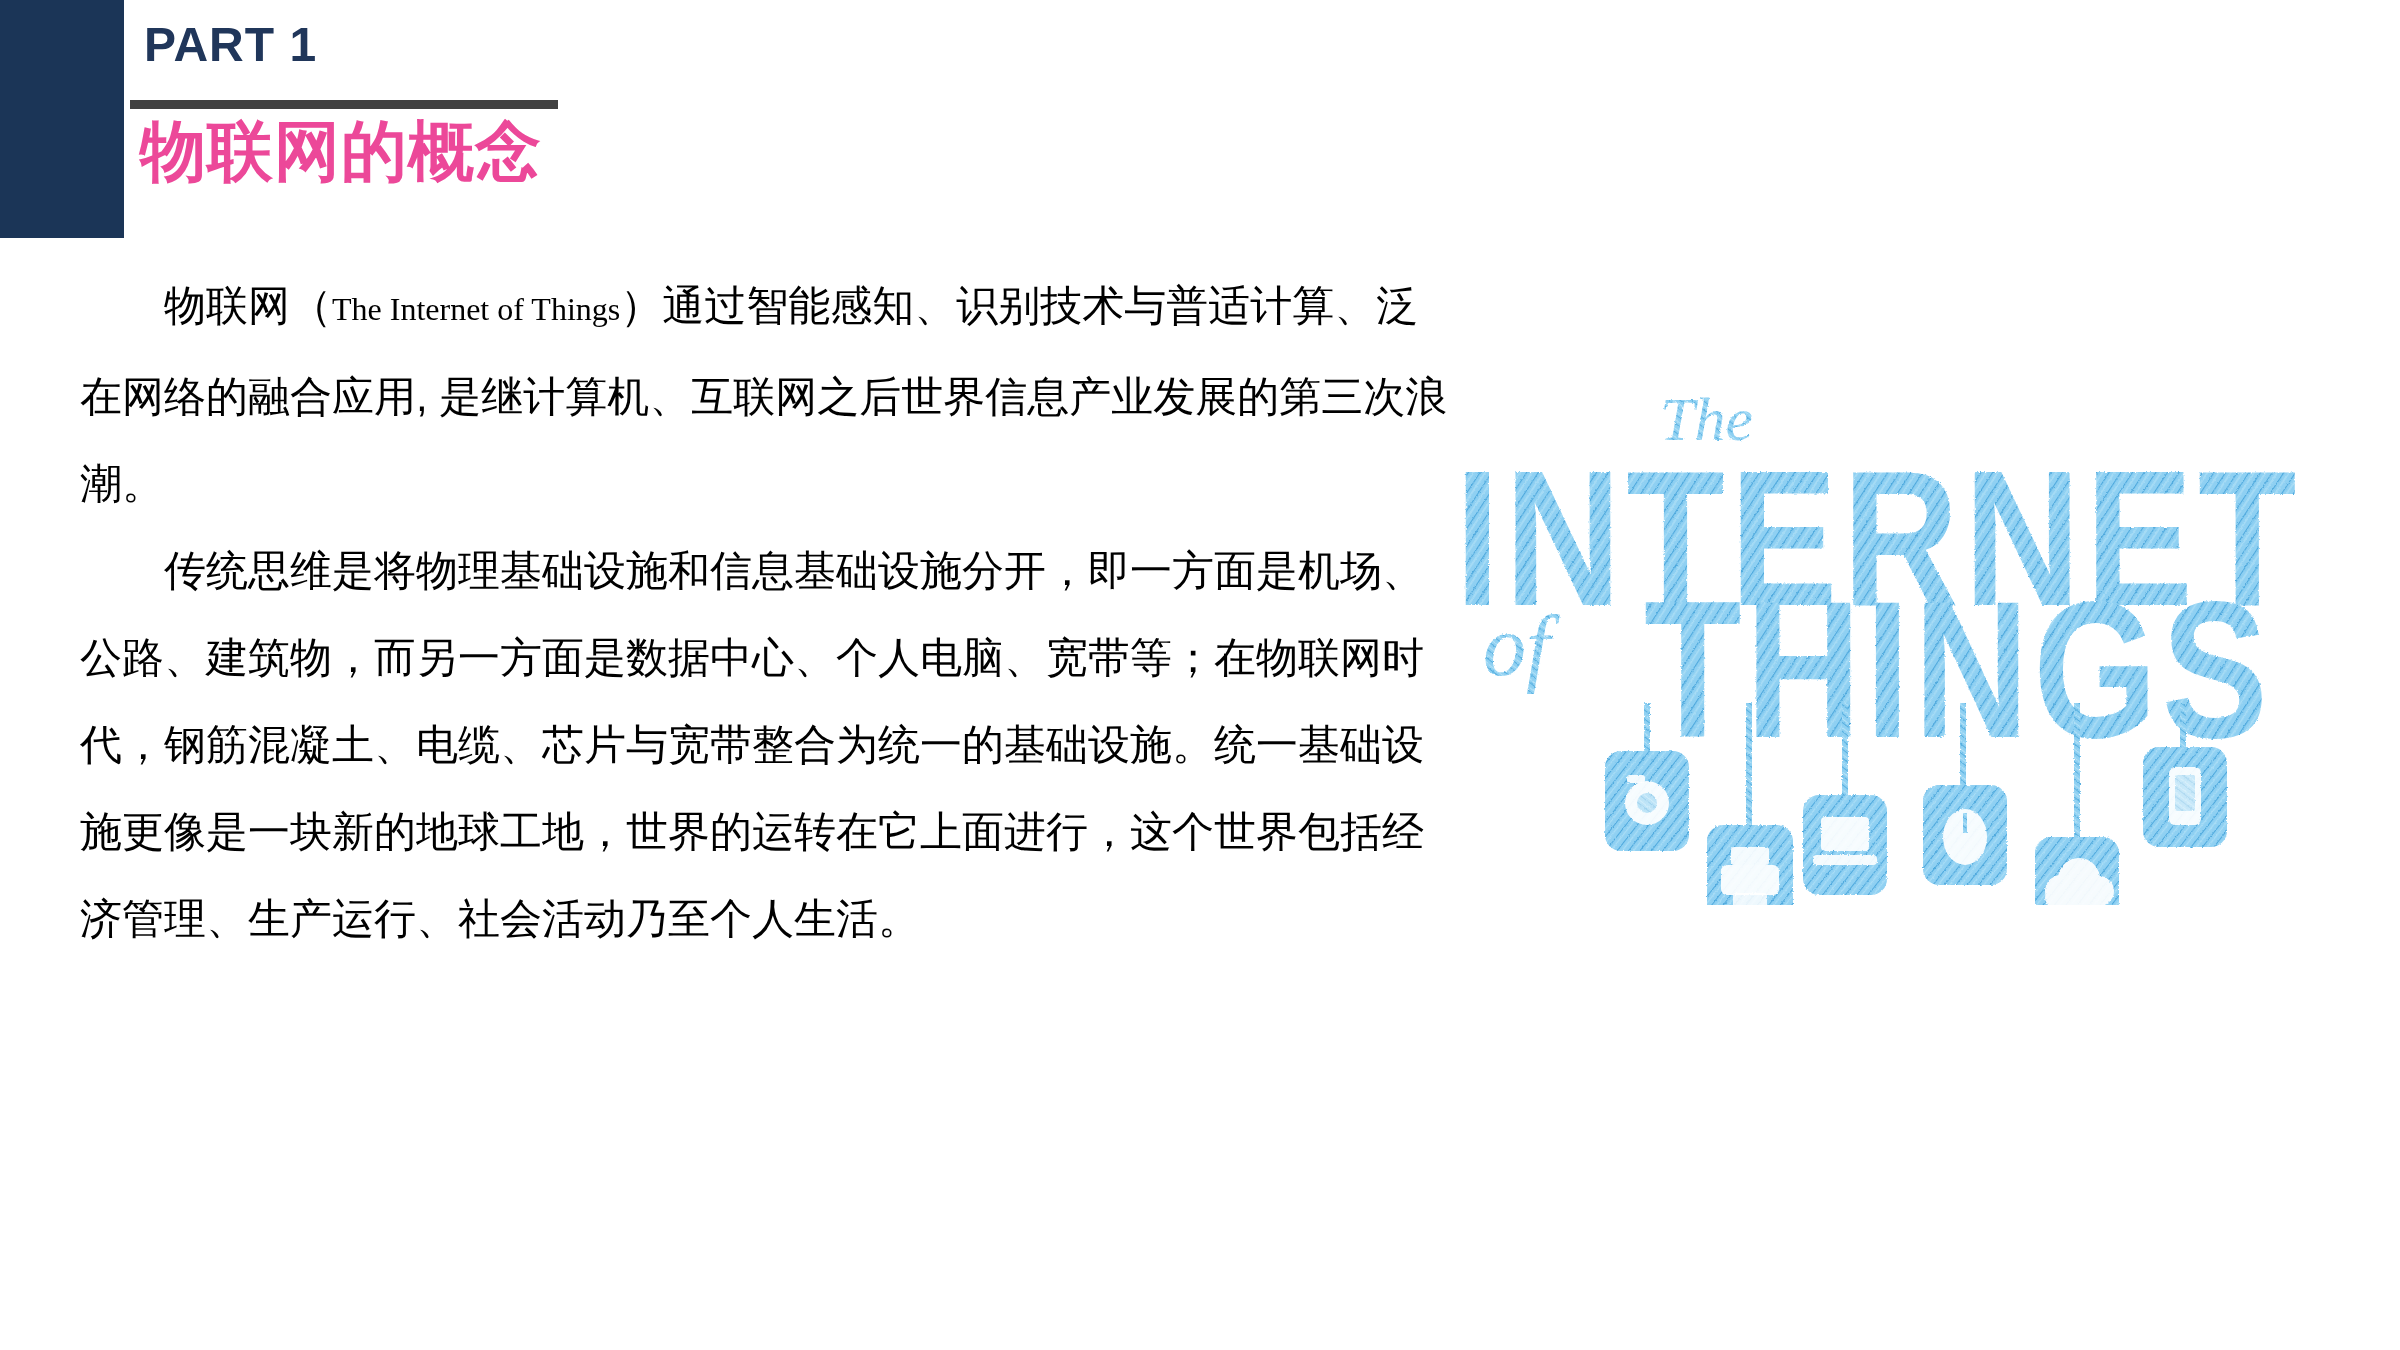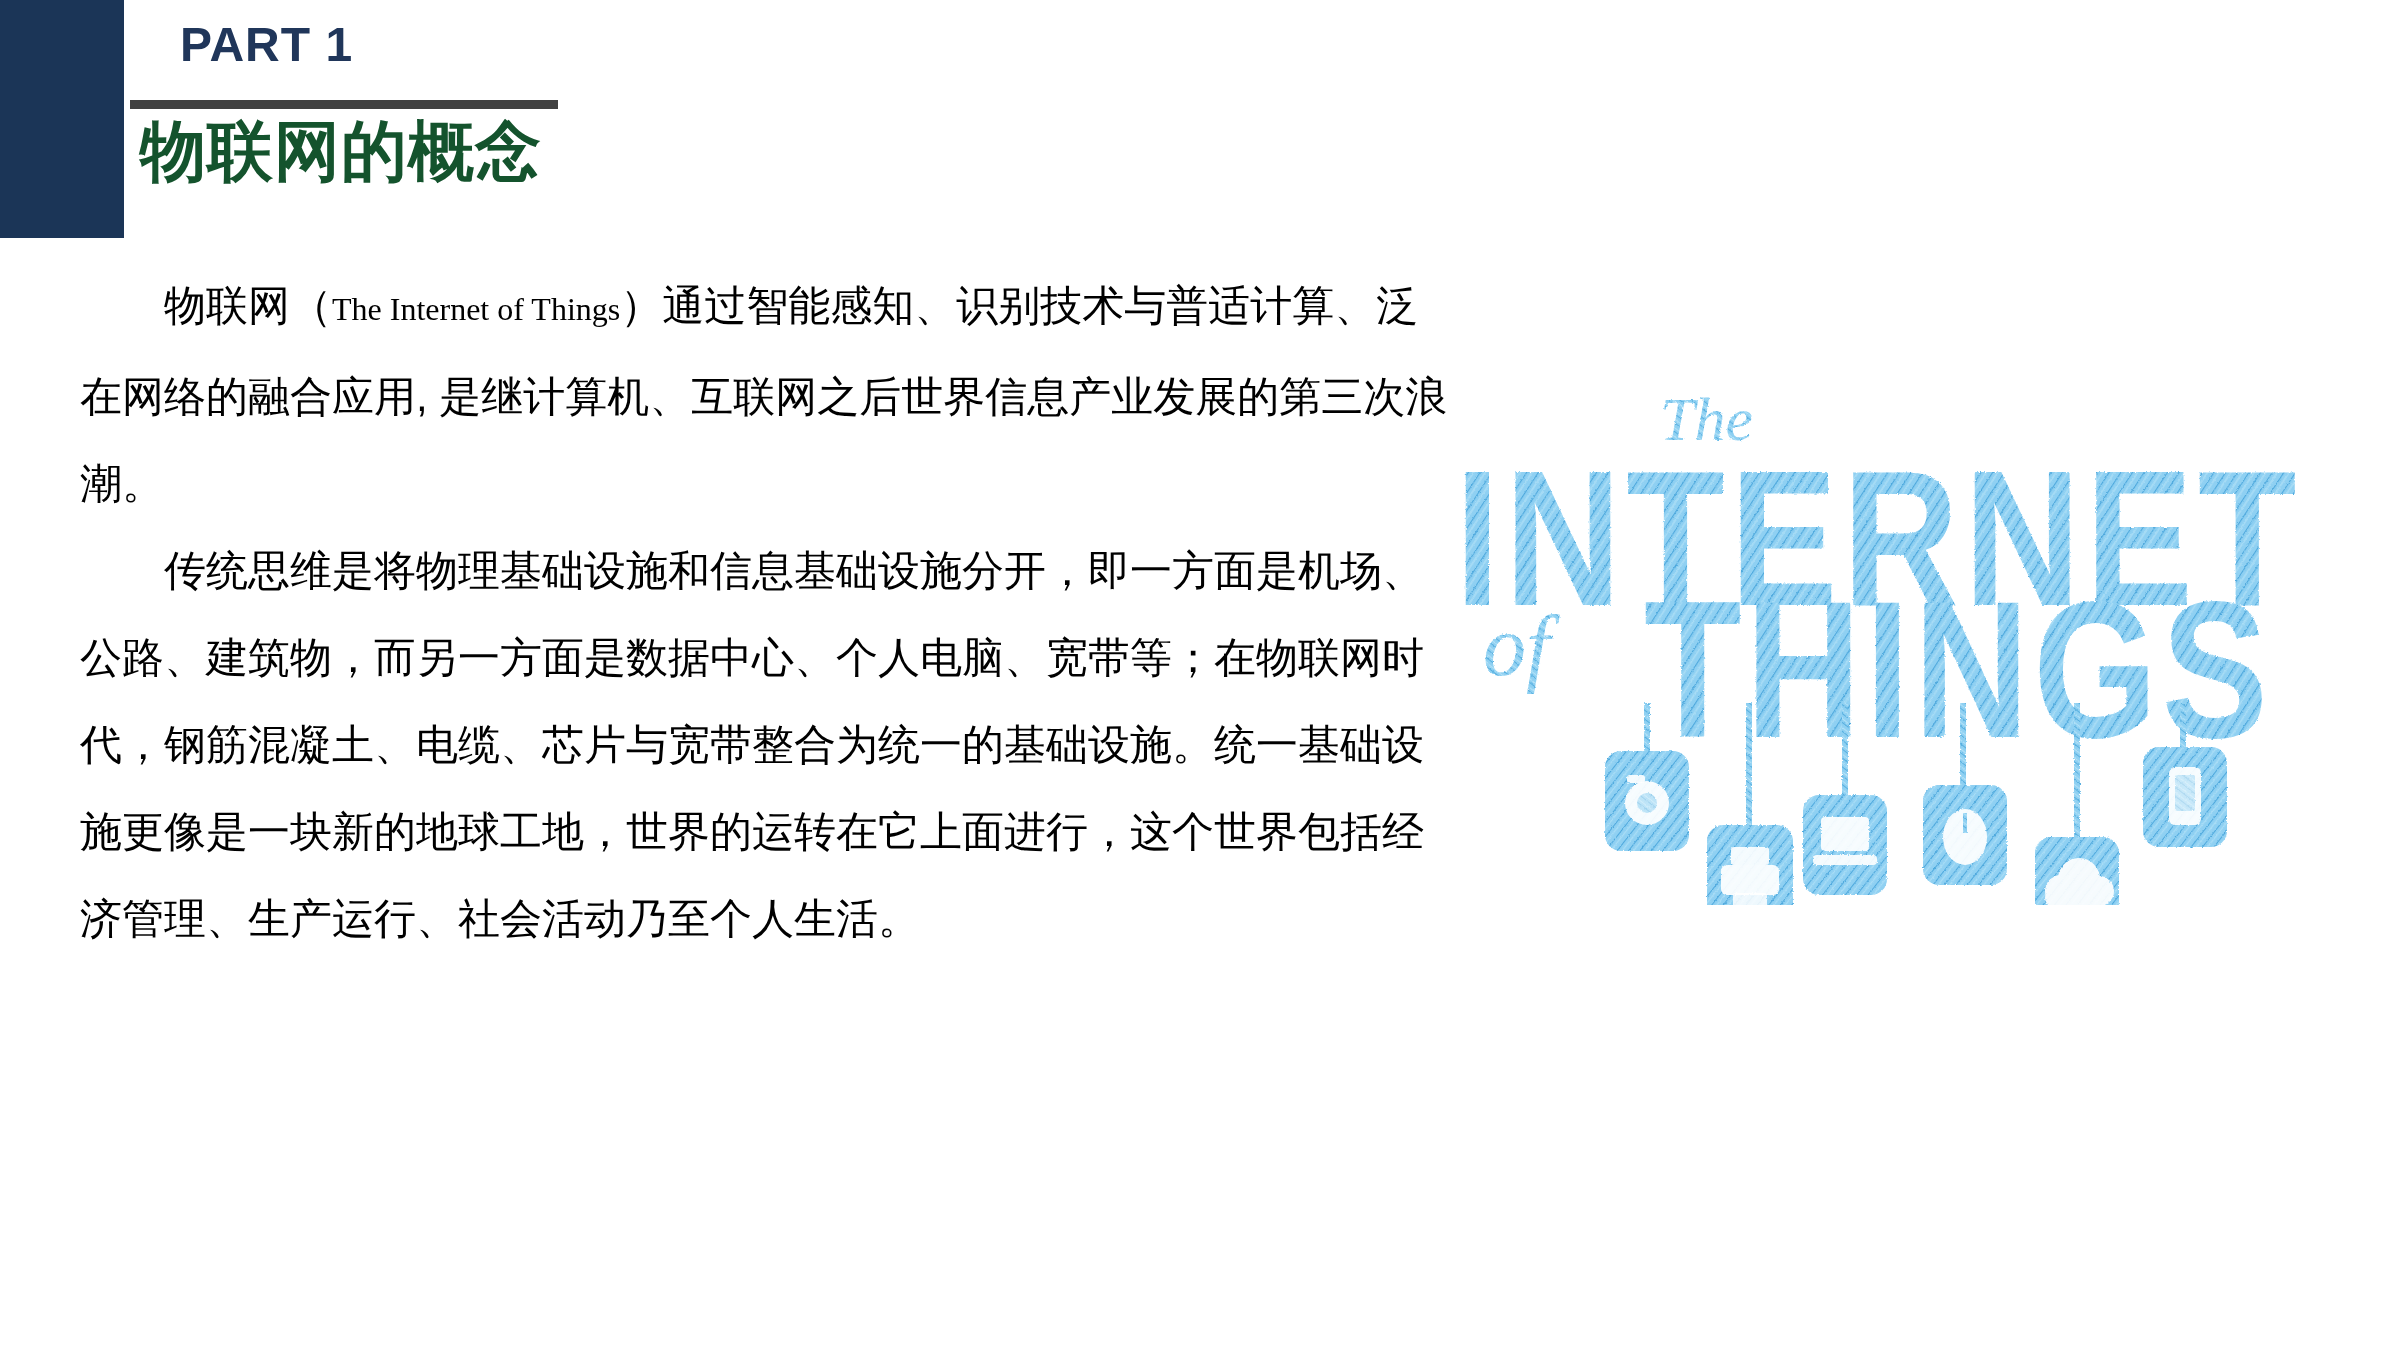--- a/index.html
+++ b/index.html
@@ -38,21 +38,20 @@
   .part-label {
     position: absolute;
     left: 144px;
     top: 20px;
     font-size: 48px;
     font-weight: bold;
     letter-spacing: 1px;
     color: #20365a;
     line-height: 1.05;
     white-space: nowrap;
-    margin-left: 36px;
   }
 
   .title-rule {
     position: absolute;
     left: 130px;
     top: 100px;
     width: 428px;
     height: 9px;
     background: #414141;
   }
@@ -104,21 +103,21 @@
 <body>
 
 <div id="slide" style="background: rgb(255, 255, 255);">
 
   <div class="navy-block" style="background: rgb(27, 53, 87);"></div>
 
   <div class="part-label" style="color: rgb(32, 54, 90);">PART 1</div>
 
   <div class="title-rule" style="background: rgb(65, 65, 65);"></div>
 
-  <div class="slide-title" style="color: #14532d;">物联网的概念</div>
+  <div class="slide-title" style="color: #ec4899;">物联网的概念</div>
 
   <div class="body-text" style="color: rgb(0, 0, 0);">
     <p><span>物联网（</span><span class="serif">The Internet of Things</span><span>）通过智能感知、识别技术与普适计算、泛在网络的融合应用, 是继计算机、互联网之后世界信息产业发展的第三次浪潮。</span></p>
     <p>传统思维是将物理基础设施和信息基础设施分开，即一方面是机场、公路、建筑物，而另一方面是数据中心、个人电脑、宽带等；在物联网时代，钢筋混凝土、电缆、芯片与宽带整合为统一的基础设施。统一基础设施更像是一块新的地球工地，世界的运转在它上面进行，这个世界包括经济管理、生产运行、社会活动乃至个人生活。</p>
   </div>
 
   <div id="iot-graphic">
     <svg viewBox="0 0 900 520" xmlns="http://www.w3.org/2000/svg" aria-label="The Internet of Things">
       <defs>
 

